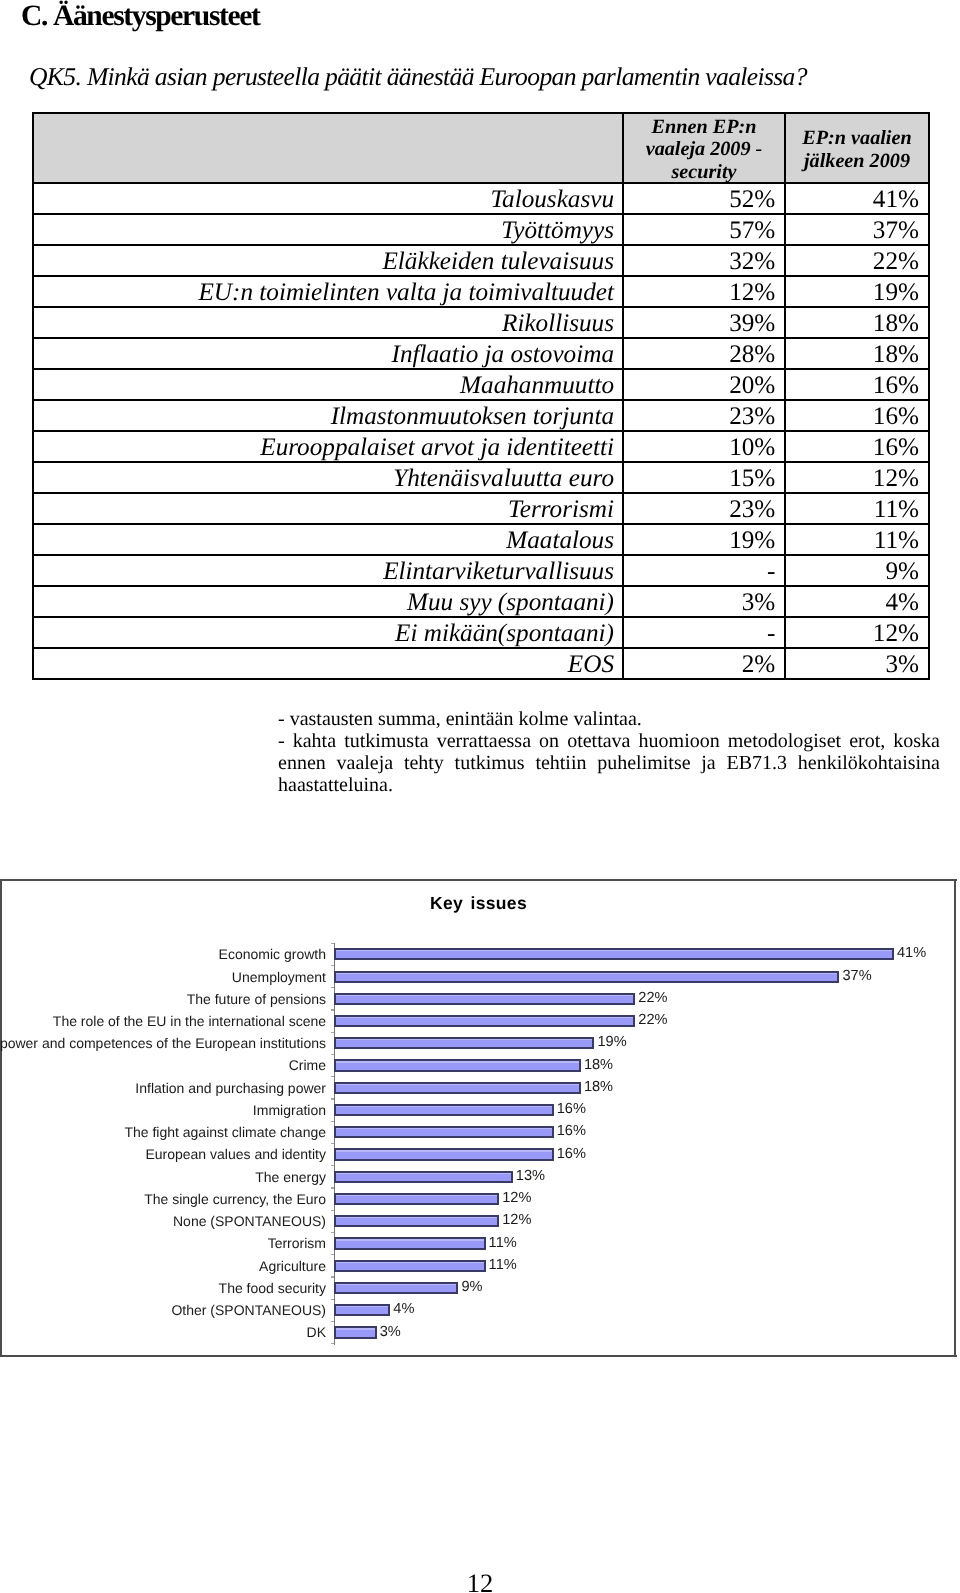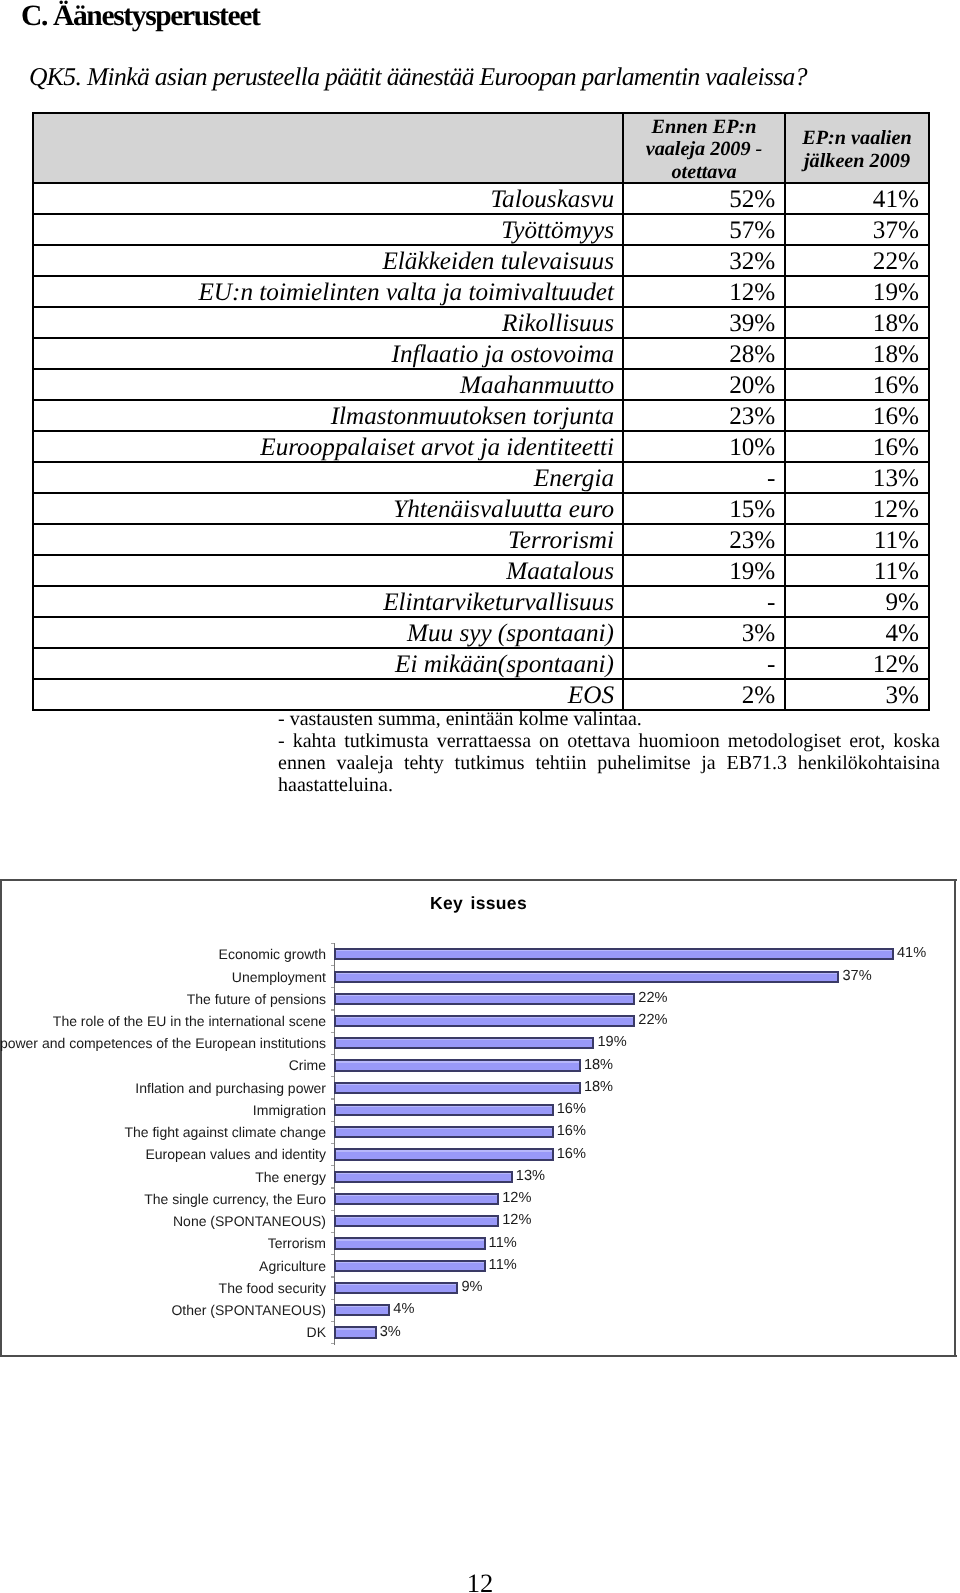--- a/index.html
+++ b/index.html
@@ -57,21 +57,21 @@
 </head>
 <body>
 
 <div class="section-heading">C. Äänestysperusteet</div>
 <div class="question">QK5. Minkä asian perusteella päätit äänestää Euroopan parlamentin vaaleissa?</div>
 <table class="tbl">
 <thead>
 <tr>
   <td class="c1"></td>
   <td class="c2">
-          <span class="hdr"><span>Ennen EP:n</span><br><span>vaaleja 2009 -</span><br><span>otettava</span></span>
+          <span class="hdr"><span>Ennen EP:n</span><br><span>vaaleja 2009 -</span><br><span>security</span></span>
         </td>
   <td class="c3">
           <span class="hdr"><span>EP:n vaalien</span><br><span>jälkeen 2009</span></span>
         </td>
 </tr>
 </thead>
 <tbody>
 <tr>
   <td class="c1">Talouskasvu</td>
   <td class="c2 num">52%</td>
@@ -109,25 +109,20 @@
 </tr>
 <tr>
   <td class="c1">Ilmastonmuutoksen torjunta</td>
   <td class="c2 num">23%</td>
   <td class="c3 num">16%</td>
 </tr>
 <tr>
   <td class="c1">Eurooppalaiset arvot ja identiteetti</td>
   <td class="c2 num">10%</td>
   <td class="c3 num">16%</td>
-</tr>
-<tr>
-  <td class="c1">Energia</td>
-  <td class="c2 num">-</td>
-  <td class="c3 num">13%</td>
 </tr>
 <tr>
   <td class="c1">Yhtenäisvaluutta euro</td>
   <td class="c2 num">15%</td>
   <td class="c3 num">12%</td>
 </tr>
 <tr>
   <td class="c1">Terrorismi</td>
   <td class="c2 num">23%</td>
   <td class="c3 num">11%</td>

